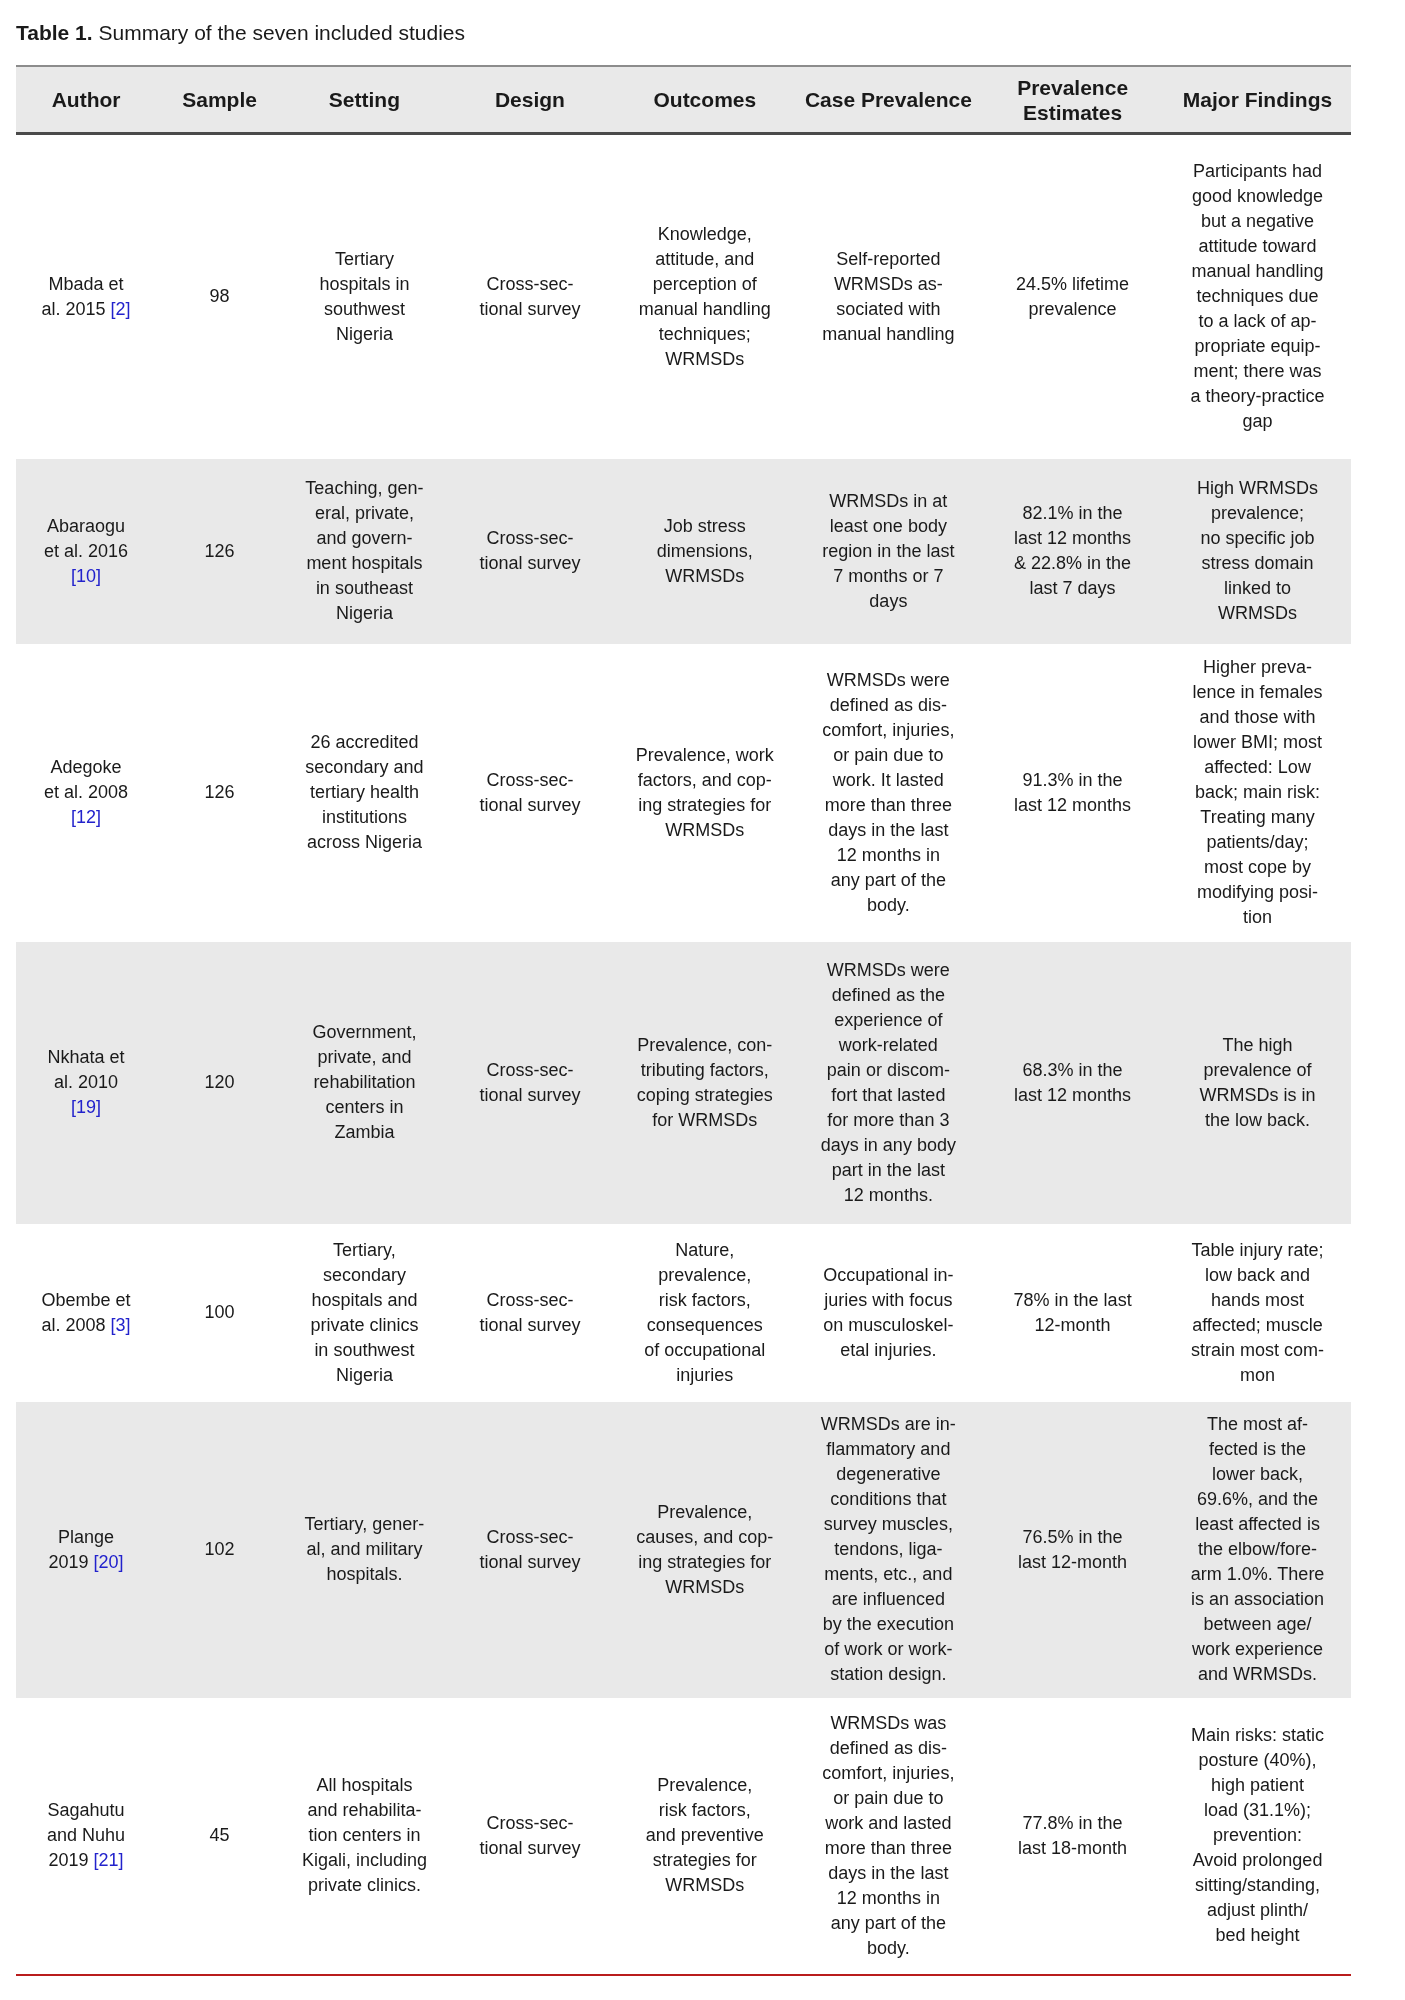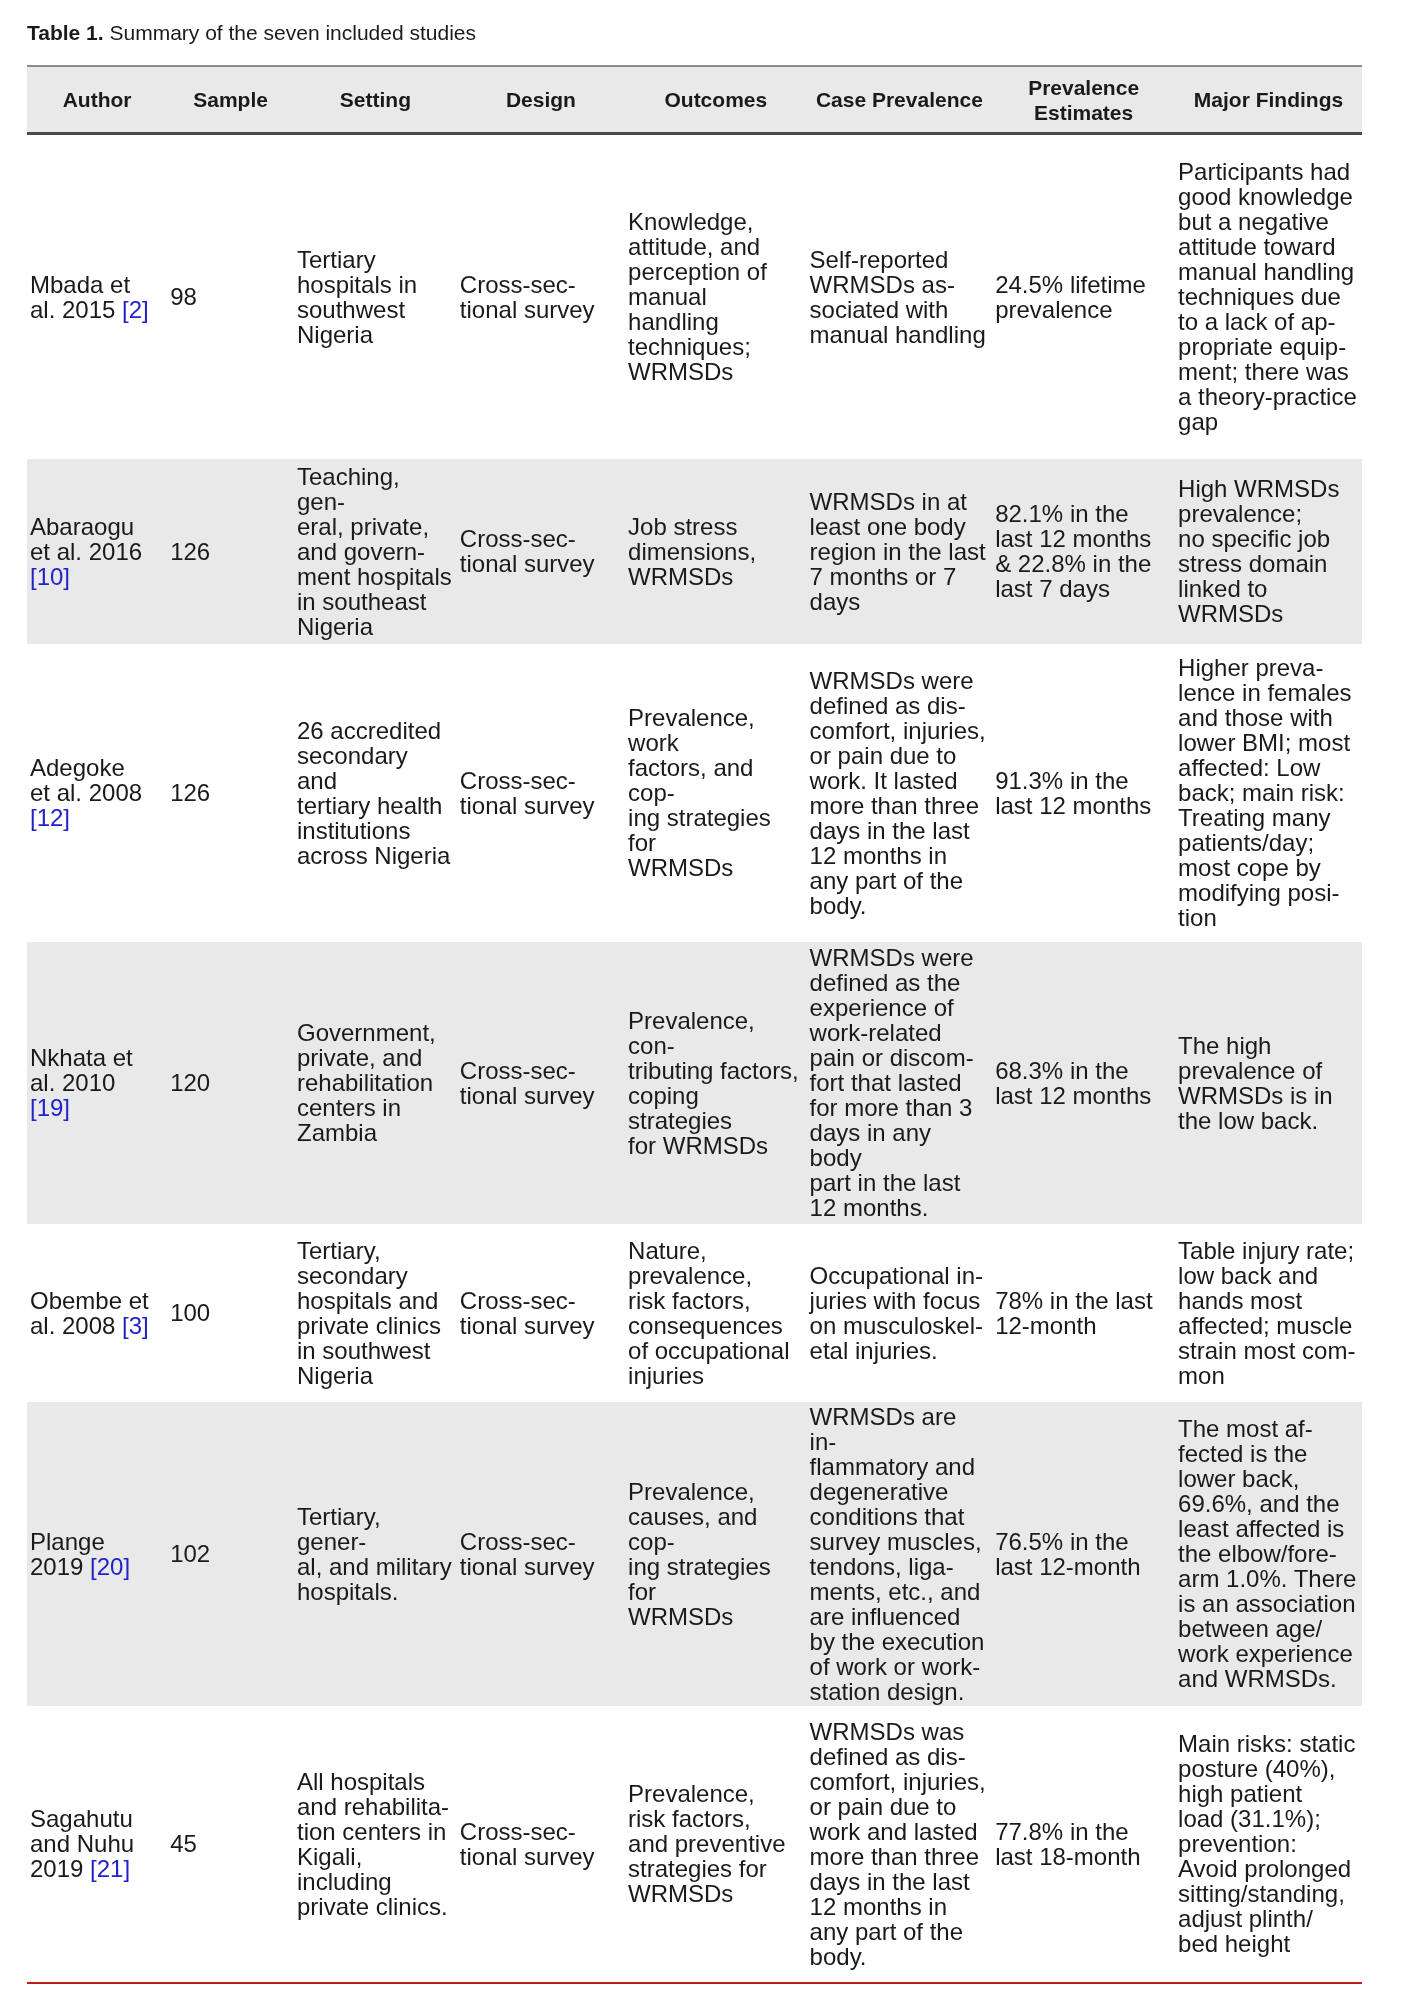--- a/index.html
+++ b/index.html
@@ -6,21 +6,21 @@
     margin: 0;
     padding: 0;
     background: #ffffff;
     font-family: "Liberation Sans", sans-serif;
     color: #1a1a1a;
   }
   .page {
     width: 1405px;
     height: 2000px;
     box-sizing: border-box;
-    padding: 20px 35px 0 27px;
+    padding: 20px 35px 0 16px;
     background: #ffffff;
   }
   .table-title {
     font-size: 21px;
     line-height: 26px;
     margin: 0 0 19px 0;
     color: #1a1a1a;
   }
   .table-title .bold { font-weight: bold; }
   table.summary {
@@ -44,22 +44,23 @@
     font-size: 21px;
     line-height: 25px;
     text-align: center;
     vertical-align: middle;
     white-space: pre-line;
     height: 61px;
     padding: 2px 4px;
     border-bottom: 3px solid #4a4a4a;
   }
   tbody td {
-    font-size: 24px;
+    font-size: 18px;
     line-height: 25px;
+    text-align: center;
     vertical-align: middle;
     white-space: pre-line;
     padding: 2px 3px;
   }
   tr.alt td { background: #e9e9e9; }
   .cite { color: #2222cc; }
   tr.h-r0 { height: 325px; }
   tr.h-r1 { height: 185px; }
   tr.h-r2 { height: 298px; }
   tr.h-r3 { height: 282px; }

